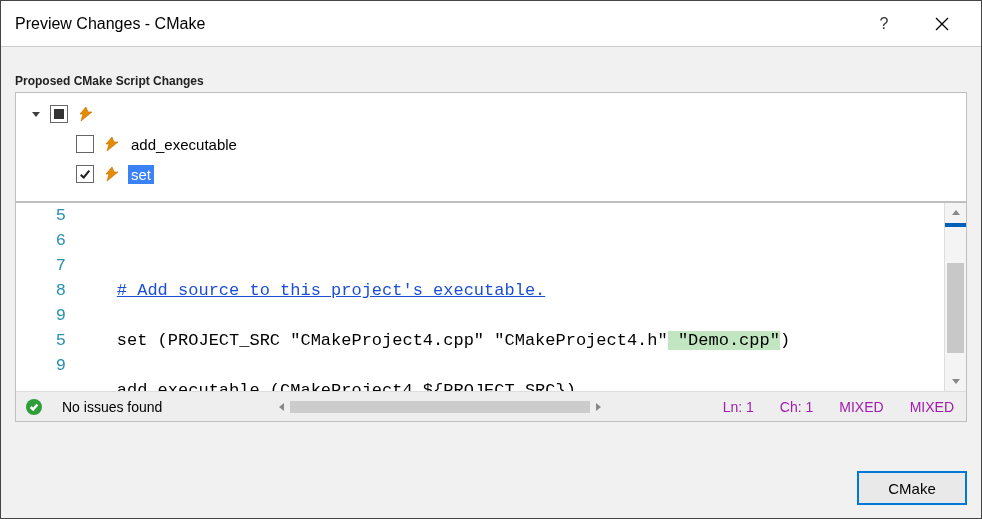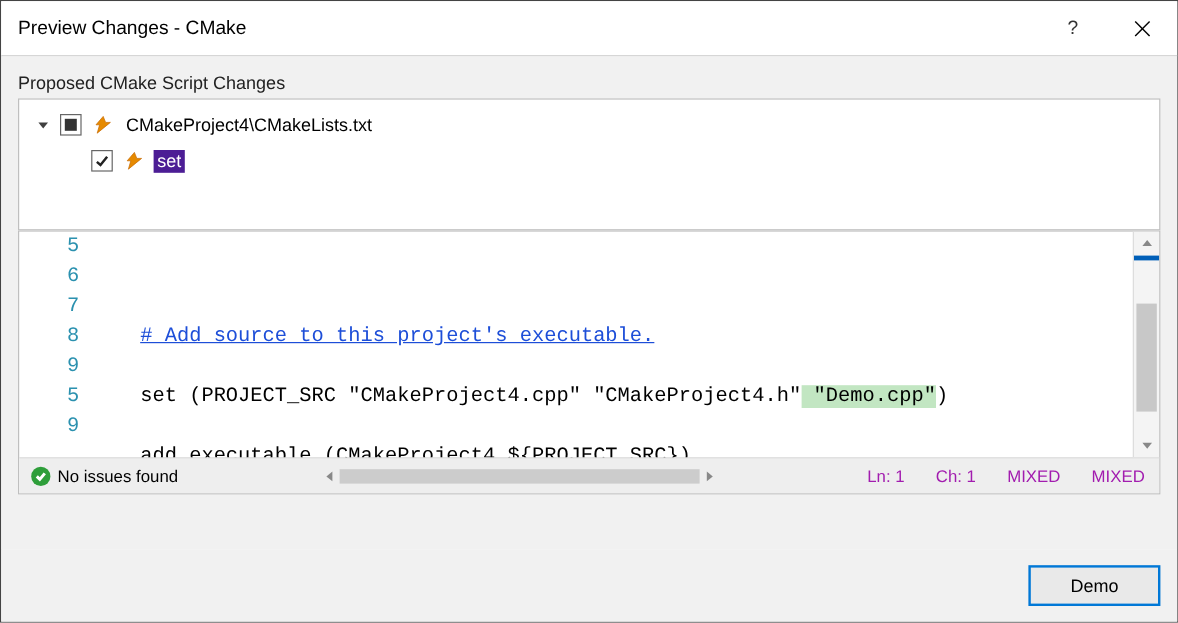--- a/index.html
+++ b/index.html
@@ -15,21 +15,21 @@
   .window {
     width: 982px; height: 519px;
     border: 1px solid #444;
     display: flex; flex-direction: column;
     background: #fff;
   }
   
   .titlebar {
     height: 46px;
     display: flex; align-items: center;
-    padding: 0 0 0 14px;
+    padding: 0 10px 0 14px;
     border-bottom: 1px solid #ccc;
     background: #fff;
   }
   .titlebar .title {
     flex: 1;
     font-size: 16px;
   }
   .titlebar .winbtn {
     width: 58px; height: 46px;
     display: flex; align-items: center; justify-content: center;
@@ -40,23 +40,24 @@
   .titlebar .winbtn.help { font-size: 16px; }
   .titlebar .winbtn.close svg { width: 14px; height: 14px; }
   
   .body {
     flex: 1;
     background: #f1f1f1;
     display: flex; flex-direction: column;
     padding: 14px 14px 0 14px;
   }
   .section-label {
-    font-size: 15px;
+    font-size: 12px;
     color: #222;
-    margin: 0 0 4px 0;
+    margin: 13px 0 4px 0;
+    font-weight: bold;
   }
   
   .treepanel {
     background: #fff;
     border: 1px solid #bfbfbf;
     padding: 6px 8px;
     height: 110px;
     overflow: auto;
   }
   .tree-row {
@@ -86,21 +87,21 @@
     width: 10px; height: 10px;
     background: #333;
   }
   .cmake-icon {
     width: 20px; height: 20px;
     display: flex; align-items: center; justify-content: center;
     margin: 0 2px;
   }
   .cmake-icon svg { width: 18px; height: 18px; }
   .tree-label { font-size: 15px; padding: 1px 3px; }
-  .tree-label.selected { background: #4c1d95; color: #fff; }
+  .tree-label.selected { background: #3b82f6; color: #fff; }
   
   .editorwrap {
     background: #fff;
     border: 1px solid #bfbfbf;
     display: flex; flex-direction: column;
     height: 220px;
     margin-bottom: 10px;
   }
   .editor-main {
     flex: 1;
@@ -160,21 +161,21 @@
     gap: 14px;
   }
   .statusbar .ok-icon {
     width: 16px; height: 16px;
     border-radius: 50%;
     background: #2e9e3a;
     color: #fff;
     display: flex; align-items: center; justify-content: center;
   }
   .statusbar .ok-icon svg { width: 10px; height: 10px; stroke: #fff; stroke-width: 3; fill: none; }
-  .statusbar .issues { display:flex; align-items:center; gap:6px; margin-left:4px;}
+  .statusbar .issues { display:flex; align-items:center; gap:20px; margin-left:4px;}
   .statusbar .hscroll {
     flex: 1;
     display: flex; align-items: center;
     height: 100%;
     justify-content: center;
     gap: 0;
     color: #888;
     padding: 0 0;
   }
   .statusbar .hscroll .hsbar {
@@ -231,23 +232,31 @@
             </svg>
         </span>
         <span class="checkbox">
           <span class="mark-partial"></span>
         </span>
         <span class="cmake-icon">
           <svg viewBox="0 0 18 18">
             <path d="M9 2 L3 9 L6 9 L4 16 L15 7 L11 7 Z" fill="#e68a00" stroke="#c76a00" stroke-width="0.6"></path>
           </svg>
         </span>
-        <span class="tree-label">CMakeProject4\CMakeLists.txt</span>
-      </div>
-
+      </div>
+
+      <div class="tree-row depth1">
+        <span class="checkbox"></span>
+        <span class="cmake-icon">
+          <svg viewBox="0 0 18 18">
+            <path d="M9 2 L3 9 L6 9 L4 16 L15 7 L11 7 Z" fill="#e68a00" stroke="#c76a00" stroke-width="0.6"></path>
+          </svg>
+        </span>
+        <span class="tree-label">add_executable</span>
+      </div>
 
       <div class="tree-row depth1">
         <span class="checkbox">
           <svg class="mark-full" viewBox="0 0 14 14">
             <polyline points="2,8 5.5,11 12,3"></polyline>
           </svg>
         </span>
         <span class="cmake-icon">
           <svg viewBox="0 0 18 18">
             <path d="M9 2 L3 9 L6 9 L4 16 L15 7 L11 7 Z" fill="#e68a00" stroke="#c76a00" stroke-width="0.6"></path>
@@ -321,16 +330,16 @@
         <span class="meta">Ln: 1</span>
         <span class="meta">Ch: 1</span>
         <span class="meta">MIXED</span>
         <span class="meta">MIXED</span>
       </div>
     </div>
 
   </div>
 
   <div class="footer">
-    <div class="btn primary">Demo</div>
+    <div class="btn primary">CMake</div>
   </div>
 
 </div>
 
 </body></html>

